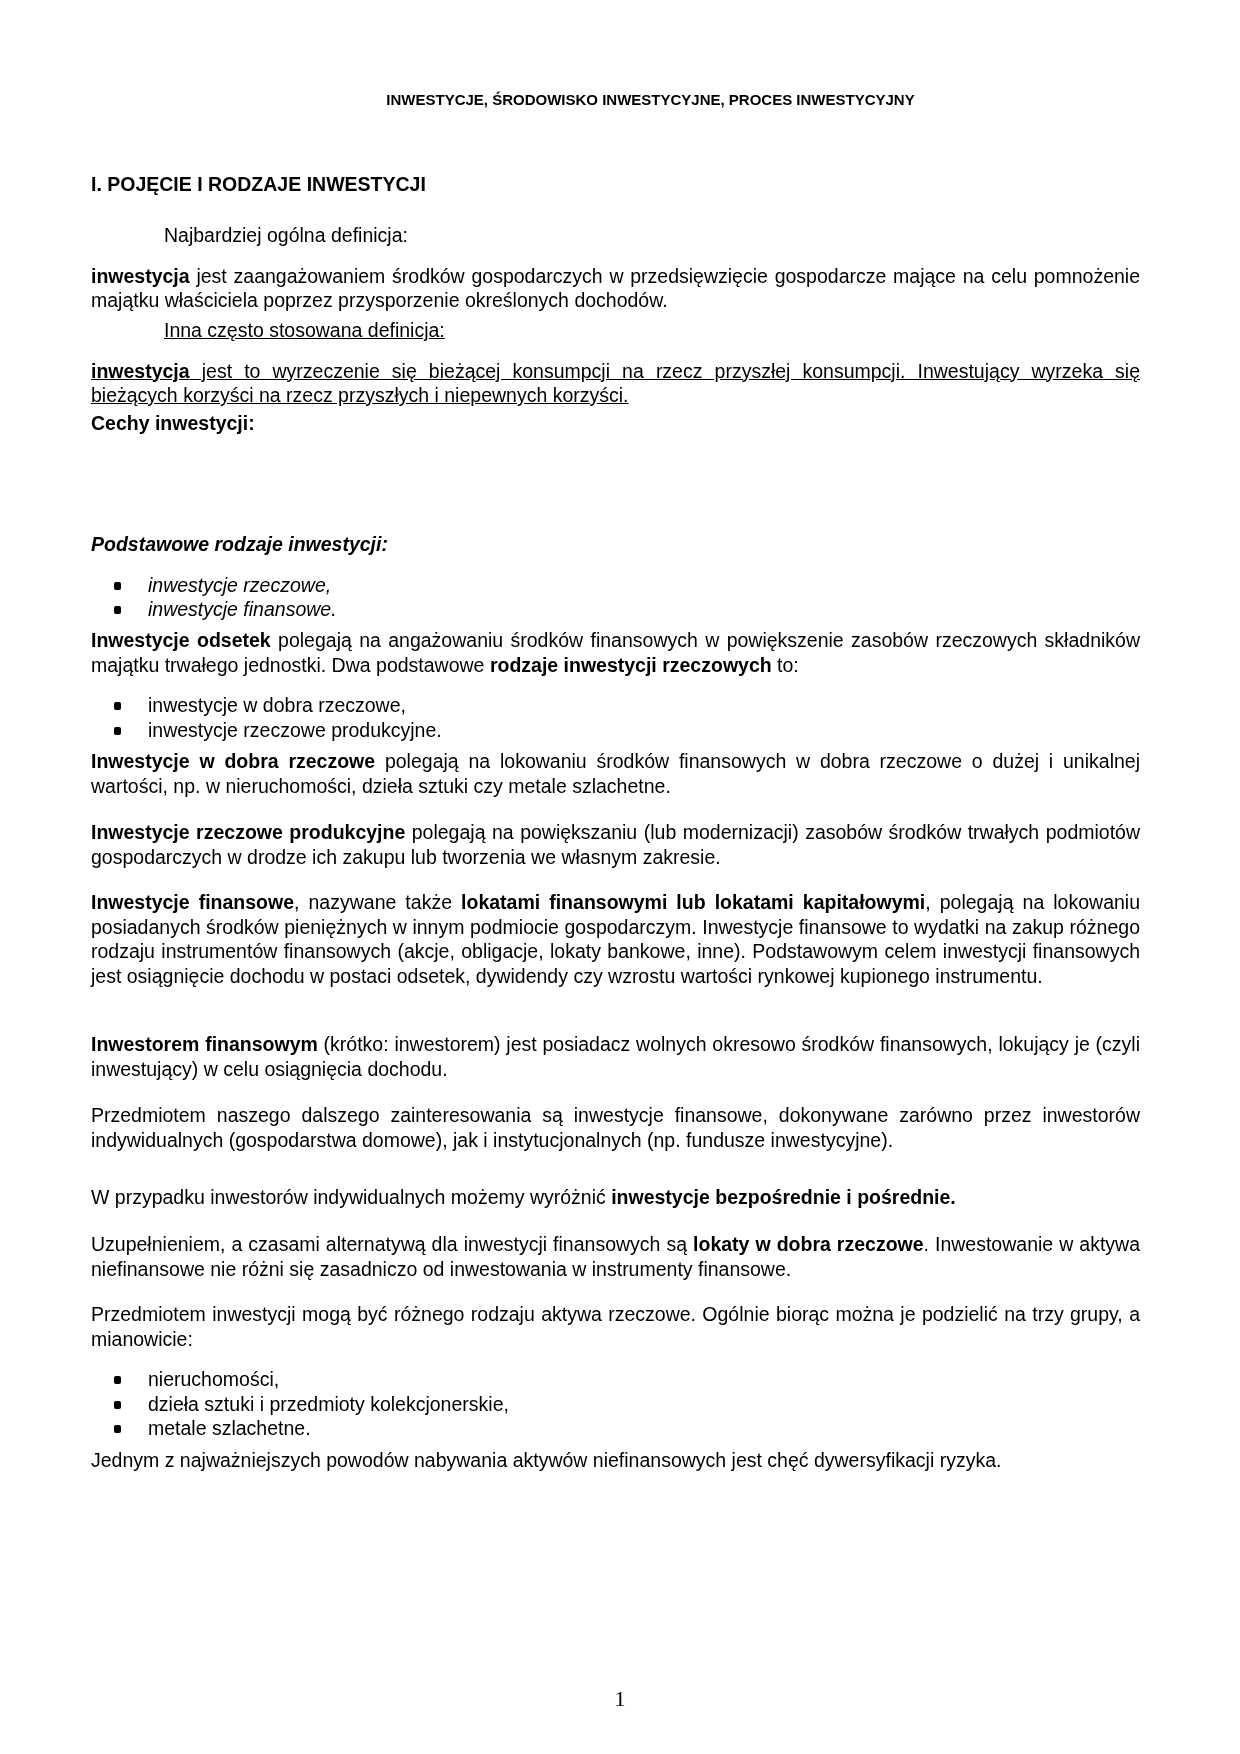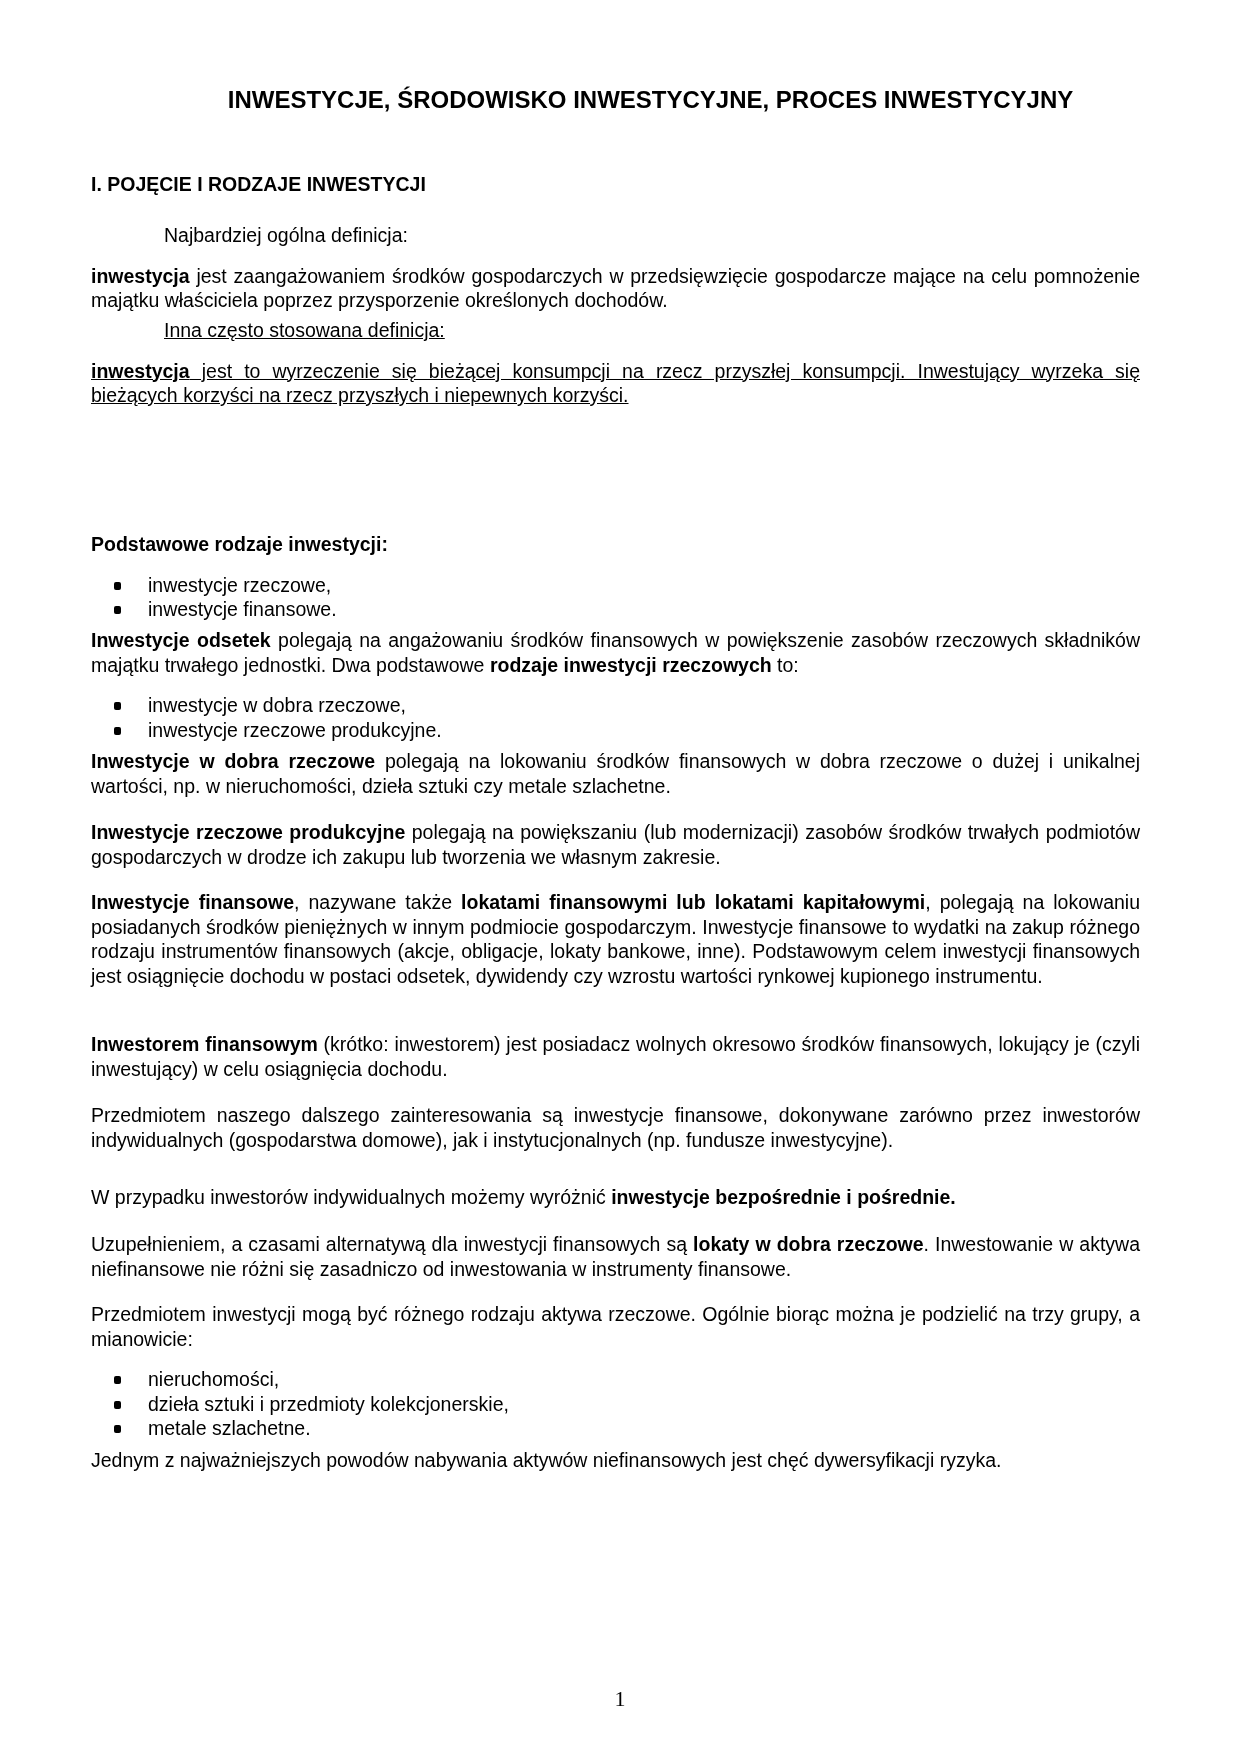--- a/index.html
+++ b/index.html
@@ -1,19 +1,19 @@
 <!DOCTYPE html>
 <html><head>
 <meta charset="utf-8">
 <style>
   html, body { margin: 0; padding: 0; background: #ffffff; }
   body { width: 1240px; height: 1754px; position: relative; overflow: hidden;
          font-family: "Liberation Sans", sans-serif; color: #000; }
   .page { position: absolute; left: 75px; top: 0; width: 1081px; font-size: 19.5px; line-height: 24.5px; }
-  .title { position: absolute; left: 0; width: 1081px; top: 88px; text-align: center; font-weight: bold; font-size: 24px; padding-left: 70px; box-sizing: border-box; }
+  .title { position: absolute; left: 0; width: 1081px; top: 88px; text-align: center; font-weight: bold; font-size: 15px; padding-left: 70px; box-sizing: border-box; }
   .h1 { position: absolute; left: 0; top: 172px; font-weight: bold; margin-left: 16px; }
   .blk { position: absolute; left: 0; width: 1081px; }
   p { margin: 16px; text-align: justify; }
   .indent { padding-left: 73px; text-align: left; }
   b { font-weight: bold; text-align: center; }
   ul { margin: 0; padding: 0; list-style: none; }
   ul li { position: relative; padding-left: 73px; }
   ul li::before { content: ""; position: absolute; left: 39px; top: 9px; width: 7px; height: 8px; background: #000; border-radius: 2px; }
   .pagenum { position: absolute; top: 1686px; left: 0; width: 1240px; text-align: center; font-family: "Liberation Serif", serif; font-size: 22px; }
 </style>
@@ -30,23 +30,24 @@
     <p class="indent">Najbardziej ogólna definicja:</p>
     <p><b>inwestycja</b><span> jest zaangażowaniem środków gospodarczych w przedsięwzięcie gospodarcze mające na celu pomnożenie majątku właściciela poprzez przysporzenie określonych dochodów.</span></p>
   </div>
 
   <div class="blk" style="top:302px;text-decoration:underline;">
     <p class="indent">Inna często stosowana definicja:</p>
     <p><b>inwestycja</b><span> jest to wyrzeczenie się bieżącej konsumpcji na rzecz przyszłej konsumpcji. Inwestujący wyrzeka się bieżących korzyści na rzecz przyszłych i niepewnych korzyści.</span></p>
   </div>
 
   <div class="blk" style="top:395px;">
+    <p><b>Cechy inwestycji:</b></p>
   </div>
 
-  <div class="blk" style="top:516px;">
+  <div class="blk" style="top:516px;font-style:italic;">
     <p><b>Podstawowe rodzaje inwestycji:</b></p>
     <ul>
       <li>inwestycje rzeczowe,</li>
       <li>inwestycje finansowe.</li>
     </ul>
   </div>
 
   <div class="blk" style="top:612px;">
     <p><b>Inwestycje odsetek</b><span> polegają na angażowaniu środków finansowych w powiększenie zasobów rzeczowych składników majątku trwałego jednostki. Dwa podstawowe </span><b>rodzaje inwestycji rzeczowych</b><span> to:</span></p>
     <ul>

